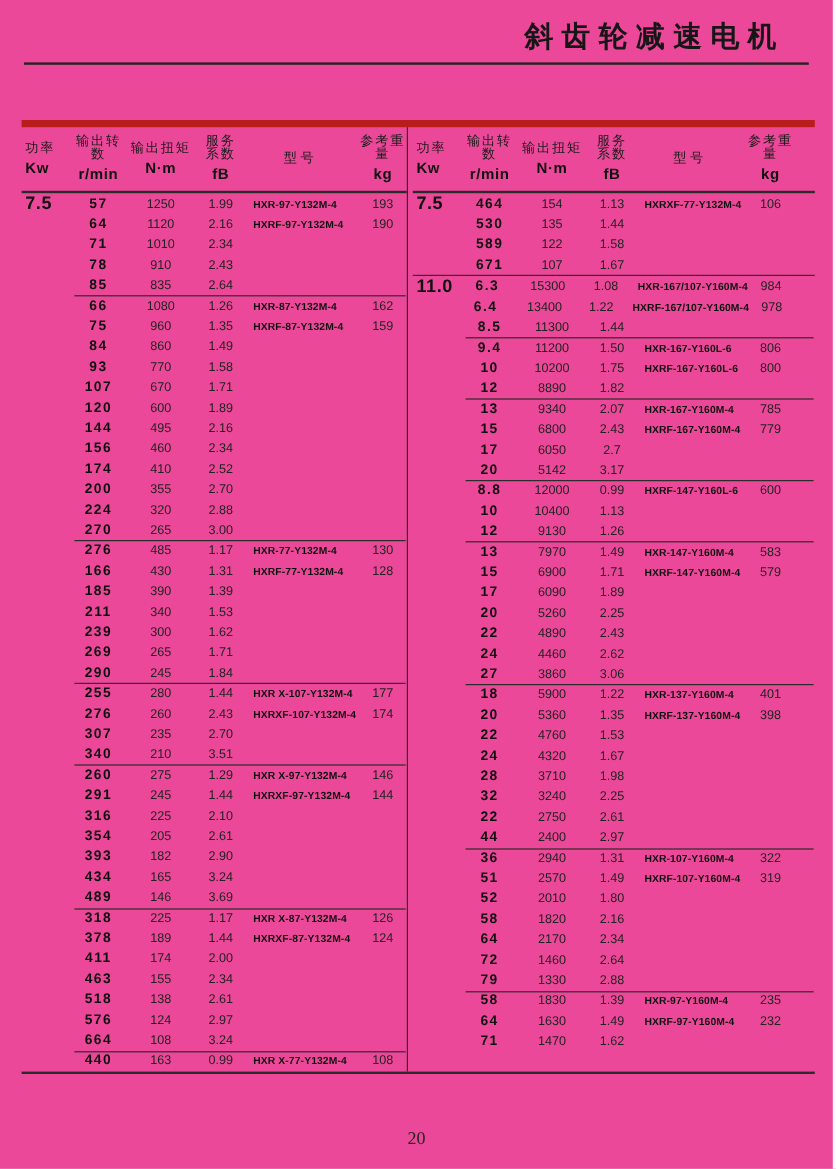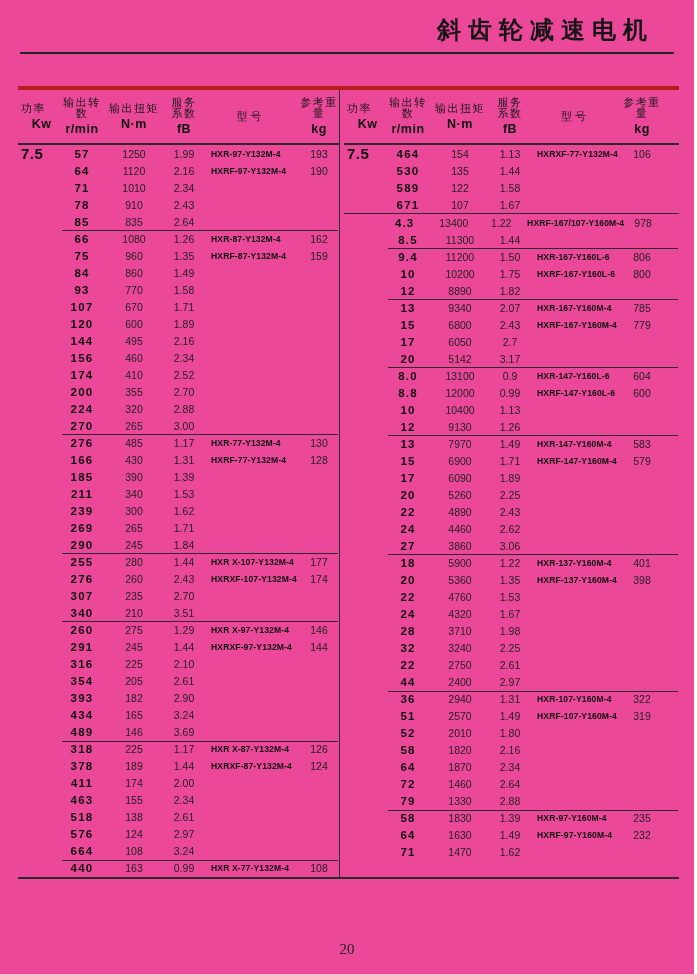--- a/index.html
+++ b/index.html
@@ -14,35 +14,35 @@
   .title{
     position:absolute;top:14px;right:40px;
     font-size:24px;font-weight:bold;letter-spacing:7px;
     color:#161616;white-space:nowrap;
   }
   .title-rule{
     position:absolute;top:52px;left:20px;right:20px;
     border-top:2.2px solid #242424;
   }
   .tables{
-    position:absolute;top:86px;left:18px;width:661px;
+    position:absolute;top:100px;left:18px;width:661px;
     display:flex;
-    border-top:4px solid #b91c1c;
+    border-top:6px solid #b91c1c;
     border-bottom:2px solid #2b2b2b;
   }
   .side{box-sizing:border-box;}
   .side-left{width:322px;border-right:1.6px solid #2b2b2b;}
   .side-right{width:339px;padding-left:4px;}
   .thead{
     display:flex;align-items:center;height:53px;
     border-bottom:2px solid #2b2b2b;
   }
   .hc{box-sizing:border-box;text-align:center;line-height:1;}
   .hl{font-size:11px;letter-spacing:1.5px;color:#1a1a1a;}
-  .hu{font-size:12.5px;font-weight:bold;margin-top:4px;letter-spacing:.5px;color:#111;text-align:center;}
+  .hu{font-size:12.5px;font-weight:bold;margin-top:4px;letter-spacing:.5px;color:#111;}
   .hc.c-power{text-align:left;padding-left:3px;}
   .hc.c-model .hl{letter-spacing:3px;}
 
   
   .c-power {width:44px;}
   .c-speed {width:40px;}
   .c-torque{width:64px;}
   .c-fb    {width:36px;}
   .c-model {flex:1;}
   .c-weight{width:40px;}
@@ -532,22 +532,30 @@
                 <div class="c c-torque">107</div>
                 <div class="c c-fb">1.67</div>
                 <div class="c c-model"></div>
                 <div class="c c-weight"></div>
               </div>
             </div>
           </div>
           <div class="section">
             <div class="group">
               <div class="trow">
-                <div class="c c-power"></div>
-                <div class="c c-speed">4.3</div>
+                <div class="c c-power">11.0</div>
+                <div class="c c-speed">6.3</div>
+                <div class="c c-torque">15300</div>
+                <div class="c c-fb">1.08</div>
+                <div class="c c-model">HXR-167/107-Y160M-4</div>
+                <div class="c c-weight">984</div>
+              </div>
+              <div class="trow">
+                <div class="c c-power"></div>
+                <div class="c c-speed">6.4</div>
                 <div class="c c-torque">13400</div>
                 <div class="c c-fb">1.22</div>
                 <div class="c c-model">HXRF-167/107-Y160M-4</div>
                 <div class="c c-weight">978</div>
               </div>
               <div class="trow">
                 <div class="c c-power"></div>
                 <div class="c c-speed">8.5</div>
                 <div class="c c-torque">11300</div>
                 <div class="c c-fb">1.44</div>
@@ -611,28 +619,20 @@
                 <div class="c c-speed">20</div>
                 <div class="c c-torque">5142</div>
                 <div class="c c-fb">3.17</div>
                 <div class="c c-model"></div>
                 <div class="c c-weight"></div>
               </div>
             </div>
             <div class="group">
               <div class="trow">
                 <div class="c c-power"></div>
-                <div class="c c-speed">8.0</div>
-                <div class="c c-torque">13100</div>
-                <div class="c c-fb">0.9</div>
-                <div class="c c-model">HXR-147-Y160L-6</div>
-                <div class="c c-weight">604</div>
-              </div>
-              <div class="trow">
-                <div class="c c-power"></div>
                 <div class="c c-speed">8.8</div>
                 <div class="c c-torque">12000</div>
                 <div class="c c-fb">0.99</div>
                 <div class="c c-model">HXRF-147-Y160L-6</div>
                 <div class="c c-weight">600</div>
               </div>
               <div class="trow">
                 <div class="c c-power"></div>
                 <div class="c c-speed">10</div>
                 <div class="c c-torque">10400</div>
@@ -802,21 +802,21 @@
                 <div class="c c-power"></div>
                 <div class="c c-speed">58</div>
                 <div class="c c-torque">1820</div>
                 <div class="c c-fb">2.16</div>
                 <div class="c c-model"></div>
                 <div class="c c-weight"></div>
               </div>
               <div class="trow">
                 <div class="c c-power"></div>
                 <div class="c c-speed">64</div>
-                <div class="c c-torque">1870</div>
+                <div class="c c-torque">2170</div>
                 <div class="c c-fb">2.34</div>
                 <div class="c c-model"></div>
                 <div class="c c-weight"></div>
               </div>
               <div class="trow">
                 <div class="c c-power"></div>
                 <div class="c c-speed">72</div>
                 <div class="c c-torque">1460</div>
                 <div class="c c-fb">2.64</div>
                 <div class="c c-model"></div>

